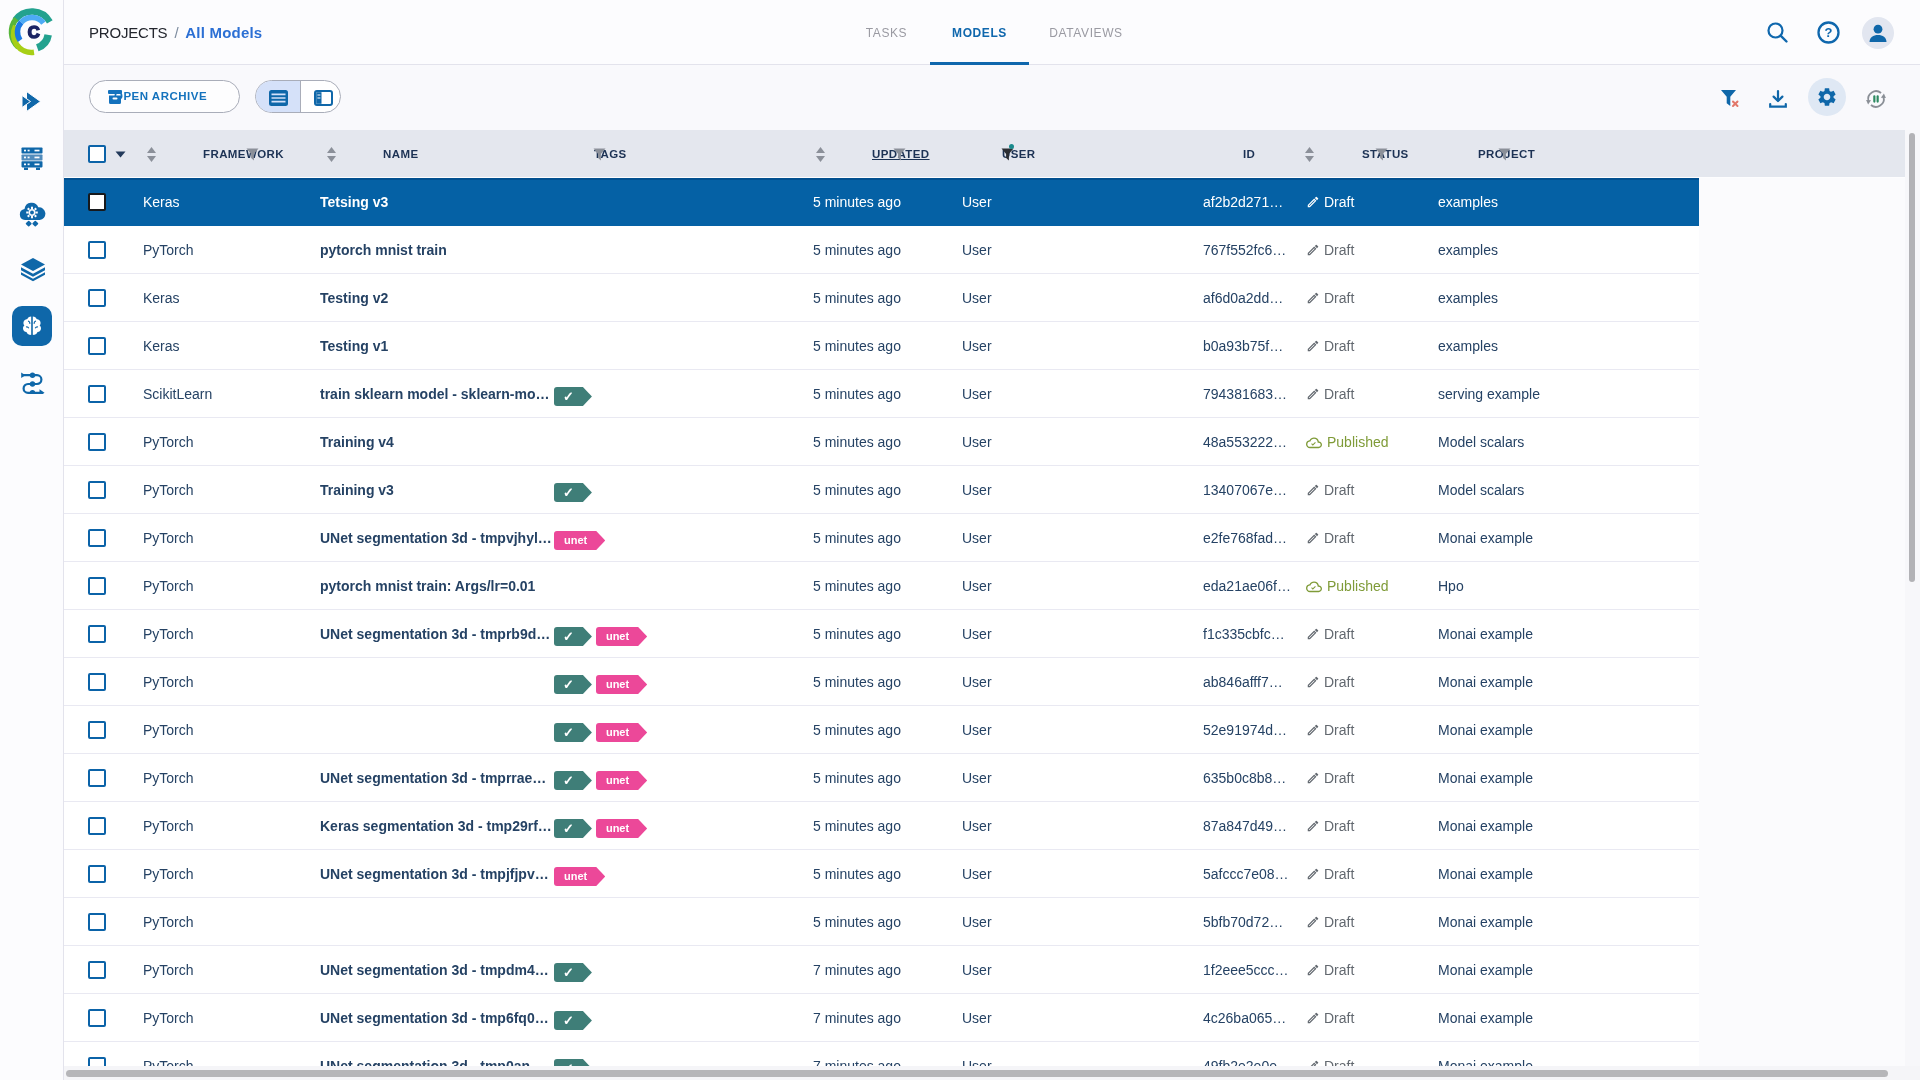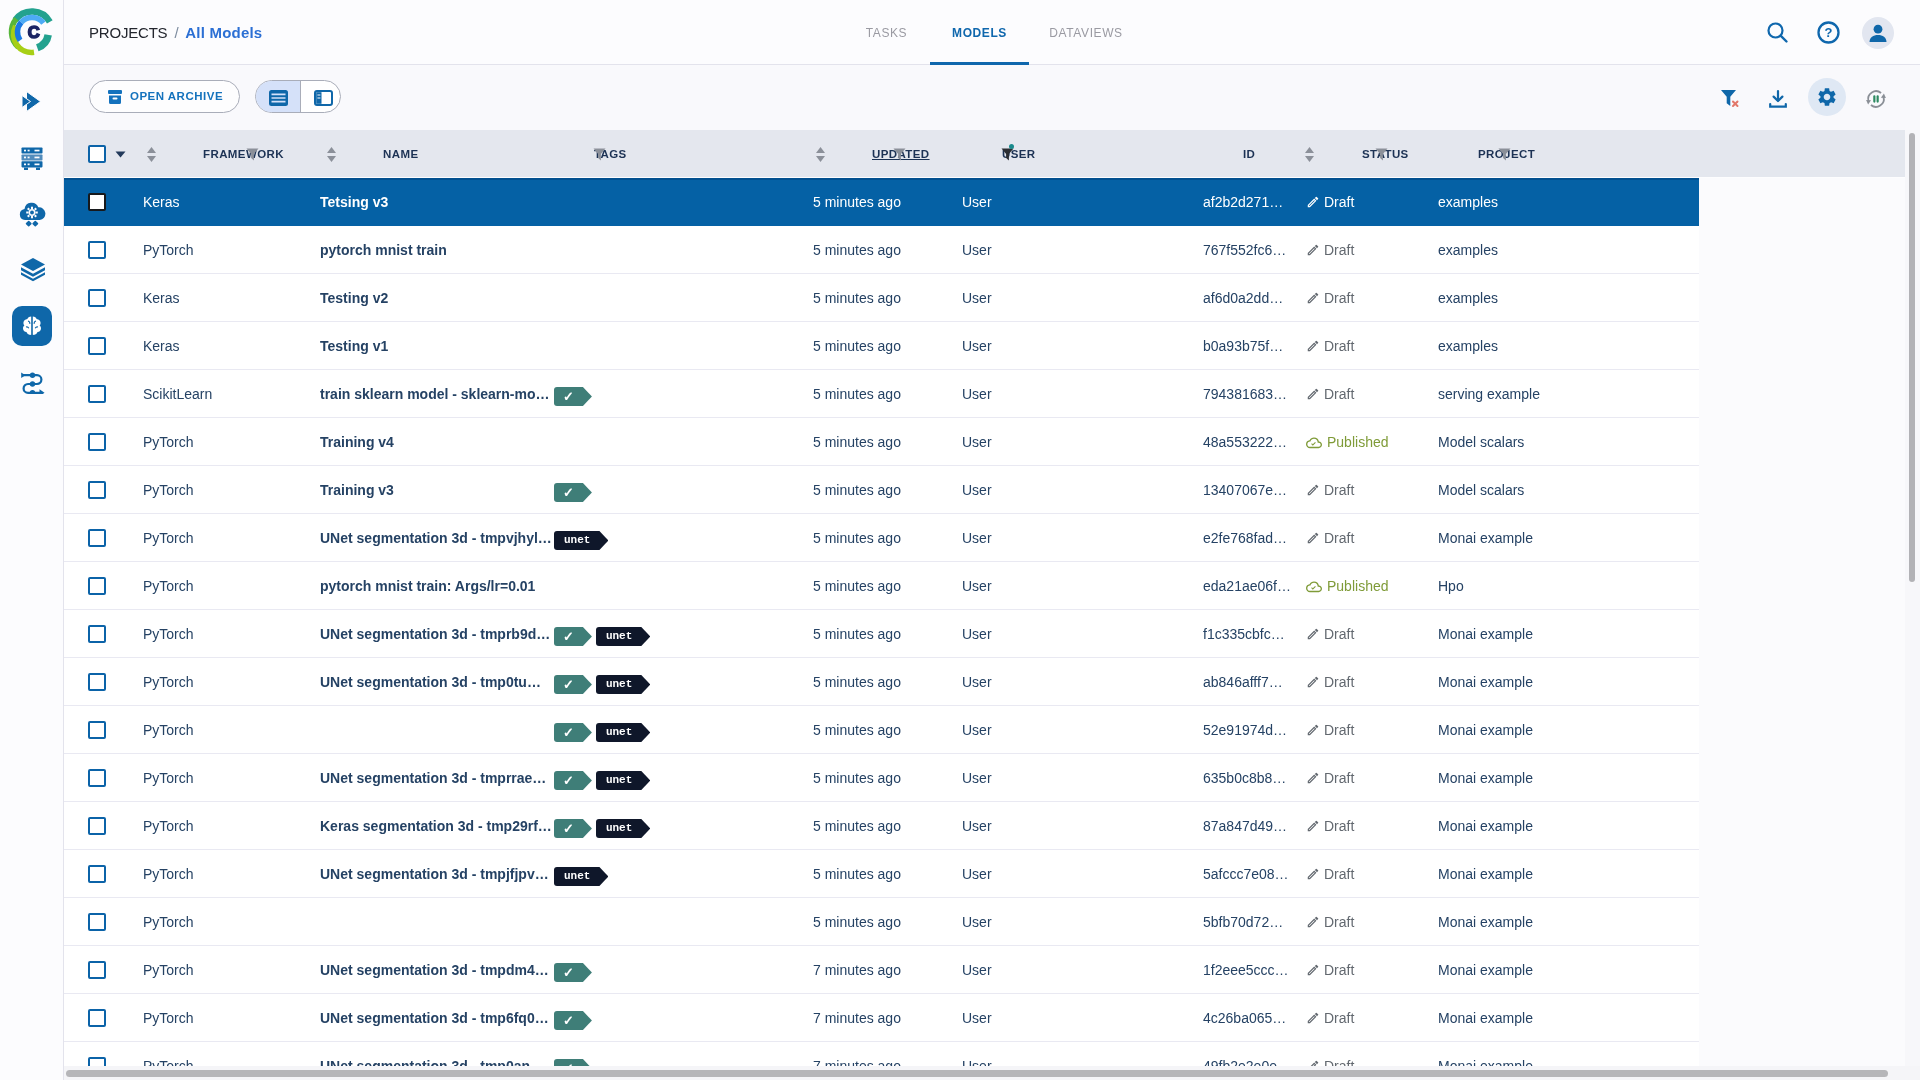--- a/index.html
+++ b/index.html
@@ -15,21 +15,21 @@
 .tab.active { color:#0f67ad; font-weight:bold; }
 .tab.active .underline { position:absolute; left:0; bottom:0; width:100%; height:3px; background:#0f67ad; }
 .hicon { position:absolute; top:21px; }
 
 
 #sidebar { position:absolute; left:0; top:0; width:64px; height:1080px; background:#fcfcfe; border-right:1px solid #e3e3ec; }
 .activebox { position:absolute; left:12px; width:40px; height:40px; background:#0f67a9; border-radius:10px; }
 
 
 #toolbar { position:absolute; left:64px; top:65px; width:1856px; height:65px; background:#f9f9fc; }
-#btn-archive { position:absolute; left:25px; top:15px; width:151px; height:33px; border:1px solid #a9adb9; border-radius:17px; background:#fdfdfe; color:#1472bd; font-size:11.5px; font-weight:bold; letter-spacing:.5px; line-height:31px; text-align:center; padding-left:24px; }
+#btn-archive { position:absolute; left:25px; top:15px; width:151px; height:33px; border:1px solid #a9adb9; border-radius:17px; background:#fdfdfe; color:#1472bd; font-size:11.5px; font-weight:bold; letter-spacing:.5px; line-height:31px; text-align:left; padding-left:24px; }
 #btn-archive svg { position:absolute; left:17px; top:8px; }
 #toggle { position:absolute; left:191px; top:15px; width:86px; height:33px; border:1px solid #a9adb9; border-radius:17px; background:#fff; overflow:hidden; }
 #toggle .seg1 { position:absolute; left:0; top:0; width:45px; height:33px; background:#d5e1f9; border-right:1px solid #a9adb9; }
 .tool-ic { position:absolute; top:14px; }
 
 
 #thead { position:absolute; left:64px; top:130px; width:1841px; height:48px; background:#e4e7ee; font-size:11.5px; font-weight:bold; color:#1c3254; border-bottom:1px solid #fdfdfe; }
 #thead .h { position:absolute; top:0; height:48px; line-height:48px; letter-spacing:.4px;margin-left:40px; }
 .habs { position:absolute; }
 .sorti { top:17px; width:11px; height:15px; }
@@ -47,21 +47,21 @@
 .c-user { left:898px; }
 .c-id { left:1139px; }
 .c-st { left:1242px; }
 .c-prj { left:1374px; }
 .st-draft { color:#62686f; }
 .row.sel .st-draft { color:#fff; }
 .st-pub { color:#7f9b38; }
 .tag { display:inline-block; vertical-align:top; height:19px; line-height:19.5px; color:#fff; font-size:11px; font-weight:bold; padding:0 18px 0 10px; margin-right:4px; clip-path: polygon(0 0, calc(100% - 9px) 0, 100% 50%, calc(100% - 9px) 100%, 0 100%); border-radius:3px 0 0 3px; }
 .tag.chk { padding:0 18px 0 9px; font-size:13px; }
 .tag.chk { background:#3f7e78; }
-.tag.unet { background:#0f172a;font-family:Liberation Mono, monospace; }
+.tag.unet { background:#ec4899; }
 
 
 #vsb { position:absolute; left:1905px; top:130px; width:15px; height:950px; background:#f7f7fa; }
 #vsb .thumb { position:absolute; left:4px; top:3px; width:6px; height:449px; background:#b2b2b6; border-radius:3px; }
 #hsb { position:absolute; left:64px; top:1066px; width:1856px; height:14px; background:#f5f5f8; }
 #hsb .thumb { position:absolute; left:2px; top:4px; width:1822px; height:7px; background:#b6b6b9; border-radius:3.5px; }
 </style>
 </head>
 <body>
 
@@ -434,21 +434,20 @@
     <div class="cell c-user">User</div>
     <div class="cell c-id">f1c335cbfc…</div>
     <div class="cell c-st"><span class="st-draft"><svg width="14" height="14" viewBox="0 0 24 24" style="vertical-align:-2px;margin-right:4px">
             <path fill="currentColor" d="M3 17.25V21h3.75L17.81 9.94l-3.75-3.75L3 17.25zM5.92 19H5v-.92l9.06-9.06.92.92L5.92 19zM20.71 5.63l-2.34-2.34a1 1 0 0 0-1.41 0l-1.83 1.83 3.75 3.75 1.83-1.83a1 1 0 0 0 0-1.41z"></path>
           </svg>Draft</span></div>
     <div class="cell c-prj">Monai example</div>
   </div>
     <div class="row">
     <div class="cb"></div>
     <div class="cell c-fw">PyTorch</div>
-    <div class="cell c-name">UNet segmentation 3d - tmp0tu…</div>
     <div class="cell c-tags"><span class="tag chk">✓</span><span class="tag unet">unet</span></div>
     <div class="cell c-upd">5 minutes ago</div>
     <div class="cell c-user">User</div>
     <div class="cell c-id">ab846afff7…</div>
     <div class="cell c-st"><span class="st-draft"><svg width="14" height="14" viewBox="0 0 24 24" style="vertical-align:-2px;margin-right:4px">
             <path fill="currentColor" d="M3 17.25V21h3.75L17.81 9.94l-3.75-3.75L3 17.25zM5.92 19H5v-.92l9.06-9.06.92.92L5.92 19zM20.71 5.63l-2.34-2.34a1 1 0 0 0-1.41 0l-1.83 1.83 3.75 3.75 1.83-1.83a1 1 0 0 0 0-1.41z"></path>
           </svg>Draft</span></div>
     <div class="cell c-prj">Monai example</div>
   </div>
     <div class="row">

